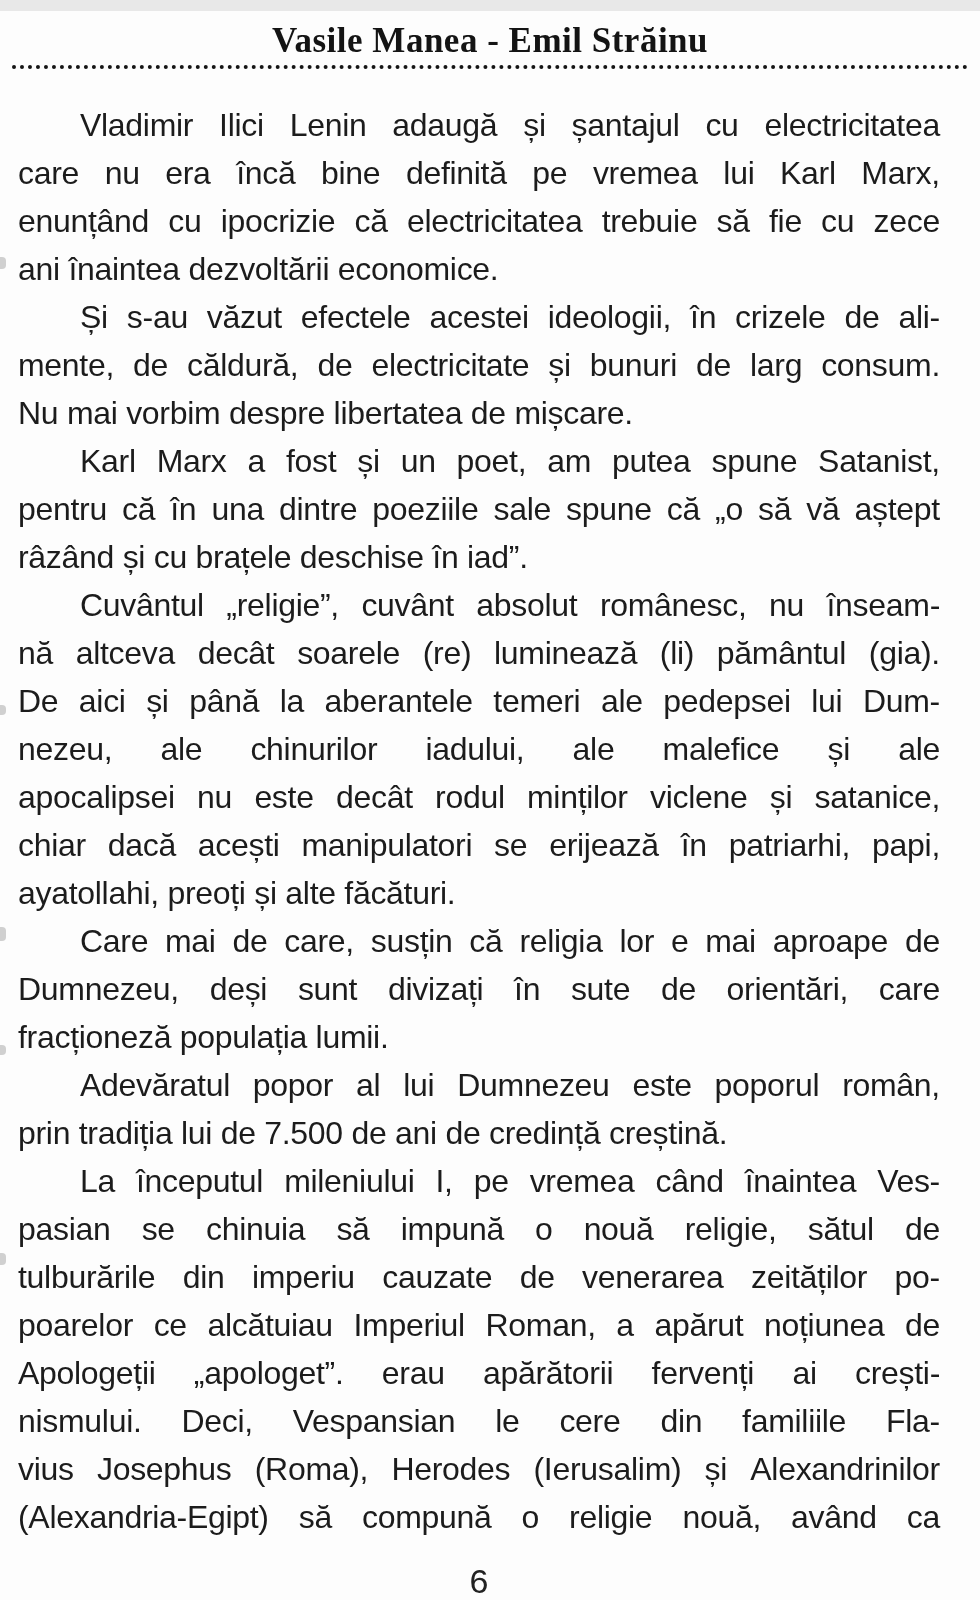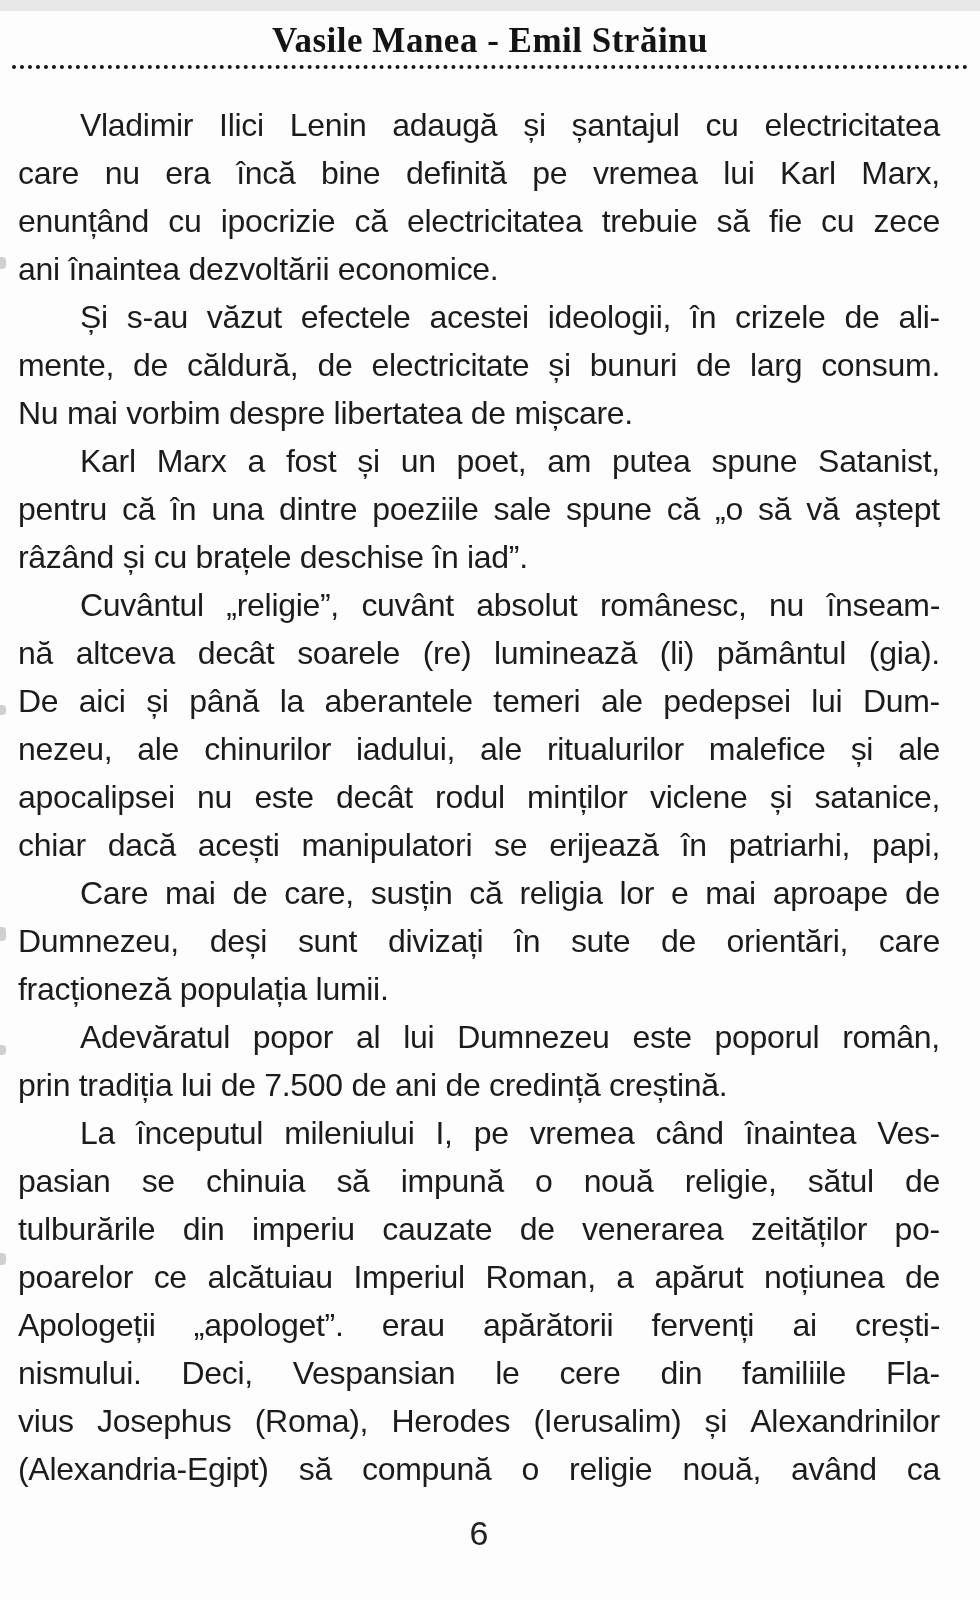--- a/index.html
+++ b/index.html
@@ -206,21 +206,20 @@
         <span>pedepsei</span>
         <span>lui</span>
         <span>Dum-</span>
       </div>
       <div class="line just">
         <span>nezeu,</span>
         <span>ale</span>
         <span>chinurilor</span>
         <span>iadului,</span>
         <span>ale</span>
-        <span>ritualurilor</span>
         <span>malefice</span>
         <span>și</span>
         <span>ale</span>
       </div>
       <div class="line just">
         <span>apocalipsei</span>
         <span>nu</span>
         <span>este</span>
         <span>decât</span>
         <span>rodul</span>
@@ -233,20 +232,21 @@
         <span>chiar</span>
         <span>dacă</span>
         <span>acești</span>
         <span>manipulatori</span>
         <span>se</span>
         <span>erijează</span>
         <span>în</span>
         <span>patriarhi,</span>
         <span>papi,</span>
       </div>
+      <div class="line">ayatollahi, preoți și alte făcături.</div>
       <div class="line indent just">
         <span>Care</span>
         <span>mai</span>
         <span>de</span>
         <span>care,</span>
         <span>susțin</span>
         <span>că</span>
         <span>religia</span>
         <span>lor</span>
         <span>e</span>

